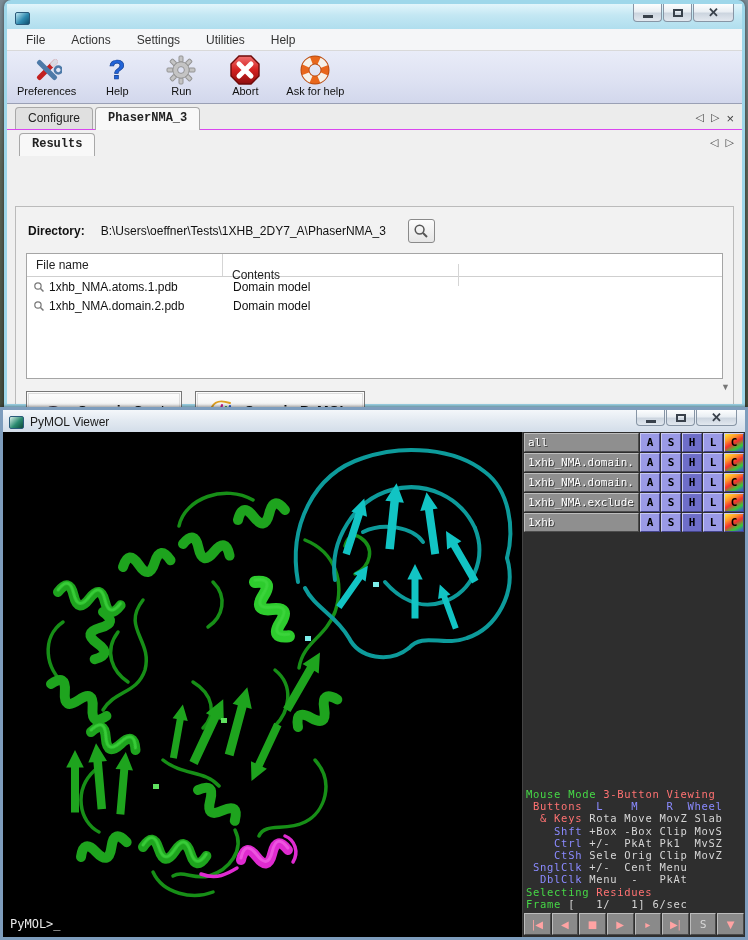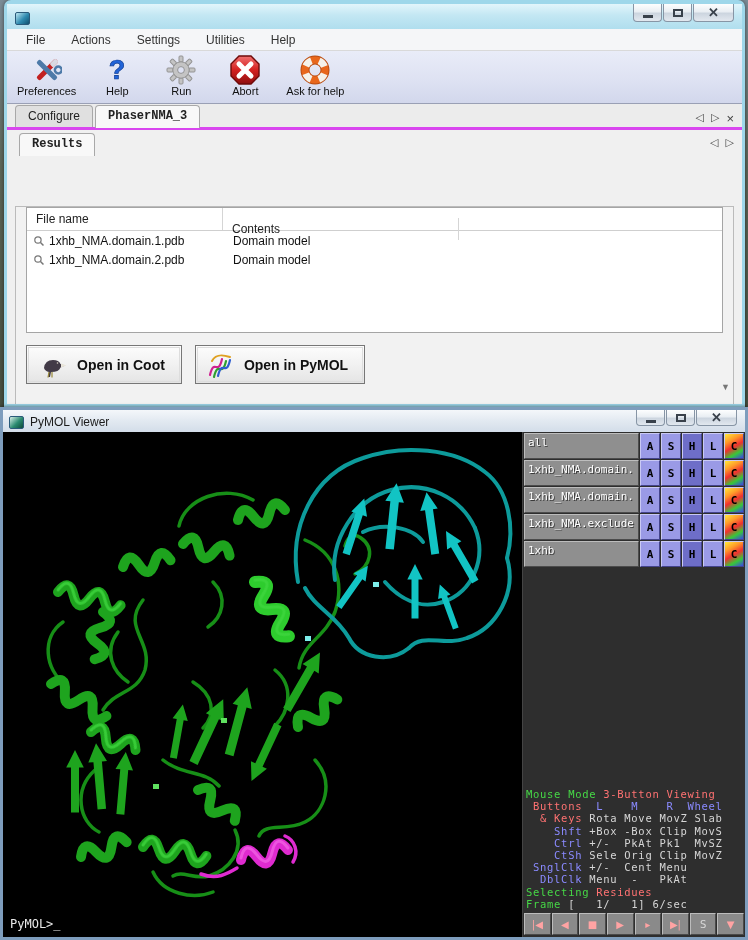--- a/index.html
+++ b/index.html
@@ -32,21 +32,21 @@
     display:flex; align-items:center; padding-left:10px;gap:8px; }
   .menu-item { font-size:12px; color:#333; padding:2px 9px; }
 
   .toolbar { height:53px; background:linear-gradient(180deg,#e9ecf8 0%,#dde1f2 60%,#d2d7ec 100%);
     border-bottom:1px solid #9aa0b5; display:flex; align-items:flex-start; padding:3px 0 0 10px; gap:18px; }
   .tool { display:flex; flex-direction:column; align-items:center; min-width:46px; }
   .tool .ticon { height:32px; display:flex; align-items:center; justify-content:center; }
   .tool .tlabel { font-size:11px; color:#111; margin-top:-1px; white-space:nowrap; }
 
   .tabrow { position:relative; height:26px; background:#ececec; padding:4px 0 0 8px;
-    border-bottom:3px solid #d946ef; display:flex; align-items:flex-end; }
+    border-bottom:1px solid #d946ef; display:flex; align-items:flex-end; }
   .tab { font-size:12px; color:#222; padding:3px 12px 4px 12px; margin-right:2px;
     border:1px solid #a8a8a8; border-bottom:none; border-radius:4px 4px 0 0; background:#e0e0e0; }
   .tab.active { background:#f8f8f8; font-weight:bold; position:relative; top:1px; padding-bottom:5px;font-family:Liberation Mono, monospace; }
   .tabnav { position:absolute; right:8px; top:7px; display:flex; gap:7px; }
   .tabnav span { font-size:11px; color:#444; }
 
   .subtabrow { position:relative; height:25px; background:#f0f0f0; padding:4px 0 0 12px;
     display:flex; align-items:flex-end; }
   .results-panel { position:absolute; left:8px; right:8px; top:202px; bottom:0;
     border:1px solid #bbb; border-bottom:none; background:#f2f2f2; }
@@ -78,21 +78,21 @@
   #pymol-window .titlebar { height:22px; padding:2px 6px 0 6px;
     background:linear-gradient(180deg,#f4f7fa 0%,#e2e9f1 50%,#d3dde9 100%); }
   #pymol-window .winbtn { height:16px; }
   .pym-client { position:absolute; left:0; right:0; top:22px; bottom:0; }
   .viewer { position:absolute; left:0; top:0; width:519px; height:100%; background:#000; }
   .prompt { position:absolute; left:7px; bottom:6px; font-family:"DejaVu Sans Mono", monospace;
     font-size:12px; color:#e8e8e8; }
   .sidepanel { position:absolute; left:519px; right:0; top:0; bottom:0; background:#2e2e2e;
     border-left:1px solid #444; }
   .obj-rows { padding:1px 1px 0 1px; }
-  .obj-row { display:flex; height:26px; margin-bottom:1px; }
+  .obj-row { display:flex; height:19px; margin-bottom:1px; }
   .obj-name { flex:1; background:#8f8f8f; border-top:1px solid #bdbdbd; border-left:1px solid #bdbdbd;
     border-bottom:1px solid #4c4c4c; border-right:1px solid #4c4c4c;
     font-family:"DejaVu Sans Mono", monospace; font-size:11px; color:#fff; text-shadow:1px 1px 0 #3a3a3a;
     padding:2px 0 0 3px; white-space:nowrap; overflow:hidden; }
   .obj-btn { width:20px; margin-left:1px; display:flex; align-items:center; justify-content:center;
     font-family:"DejaVu Sans Mono", monospace; font-size:11px; font-weight:bold; color:#000;
     background:#9a9ae6; border-top:1px solid #c9c9f4; border-left:1px solid #c9c9f4;
     border-bottom:1px solid #44448c; border-right:1px solid #44448c; }
   .obj-btn.h { background:#6e6ec8; }
   .obj-btn.c { background:linear-gradient(150deg,#ffe93a 0%,#ff9a2a 28%,#f03030 52%,#38c838 76%,#3848e8 100%); }
@@ -221,34 +221,44 @@
 
     <div class="subtabrow">
       <div class="tab active">Results</div>
       <div class="tabnav" style="top:6px;">
         <span>◁</span>
         <span>▷</span>
       </div>
     </div>
 
     <div class="results-panel">
+      <div class="dir-row">
+        <div class="dir-label">Directory:</div>
+        <div class="dir-path">B:\Users\oeffner\Tests\1XHB_2DY7_A\PhaserNMA_3</div>
+        <div class="search-btn">
+          <svg width="16" height="16" viewBox="0 0 16 16">
+            <circle cx="6.6" cy="6.6" r="4.4" fill="none" stroke="#555" stroke-width="1.5"></circle>
+            <line x1="10" y1="10" x2="14" y2="14" stroke="#555" stroke-width="2"></line>
+          </svg>
+        </div>
+      </div>
 
       <div class="file-list">
         <div class="fl-header">
           <div class="col1">File name</div>
           <div class="col2">Contents</div>
         </div>
         <div id="file-rows">
             <div class="fl-row">
               <div class="c1">
                 <svg width="12" height="12" viewBox="0 0 16 16">
                   <circle cx="6.6" cy="6.6" r="4.2" fill="none" stroke="#777" stroke-width="1.6"></circle>
                   <line x1="10" y1="10" x2="14" y2="14" stroke="#777" stroke-width="2"></line>
                 </svg>
-                <span>1xhb_NMA.domain.1.pdb</span>
+                <span>1xhb_NMA.atoms.1.pdb</span>
               </div>
               <div class="c2">Domain model</div>
             </div>
             <div class="fl-row">
               <div class="c1">
                 <svg width="12" height="12" viewBox="0 0 16 16">
                   <circle cx="6.6" cy="6.6" r="4.2" fill="none" stroke="#777" stroke-width="1.6"></circle>
                   <line x1="10" y1="10" x2="14" y2="14" stroke="#777" stroke-width="2"></line>
                 </svg>
                 <span>1xhb_NMA.domain.2.pdb</span>

